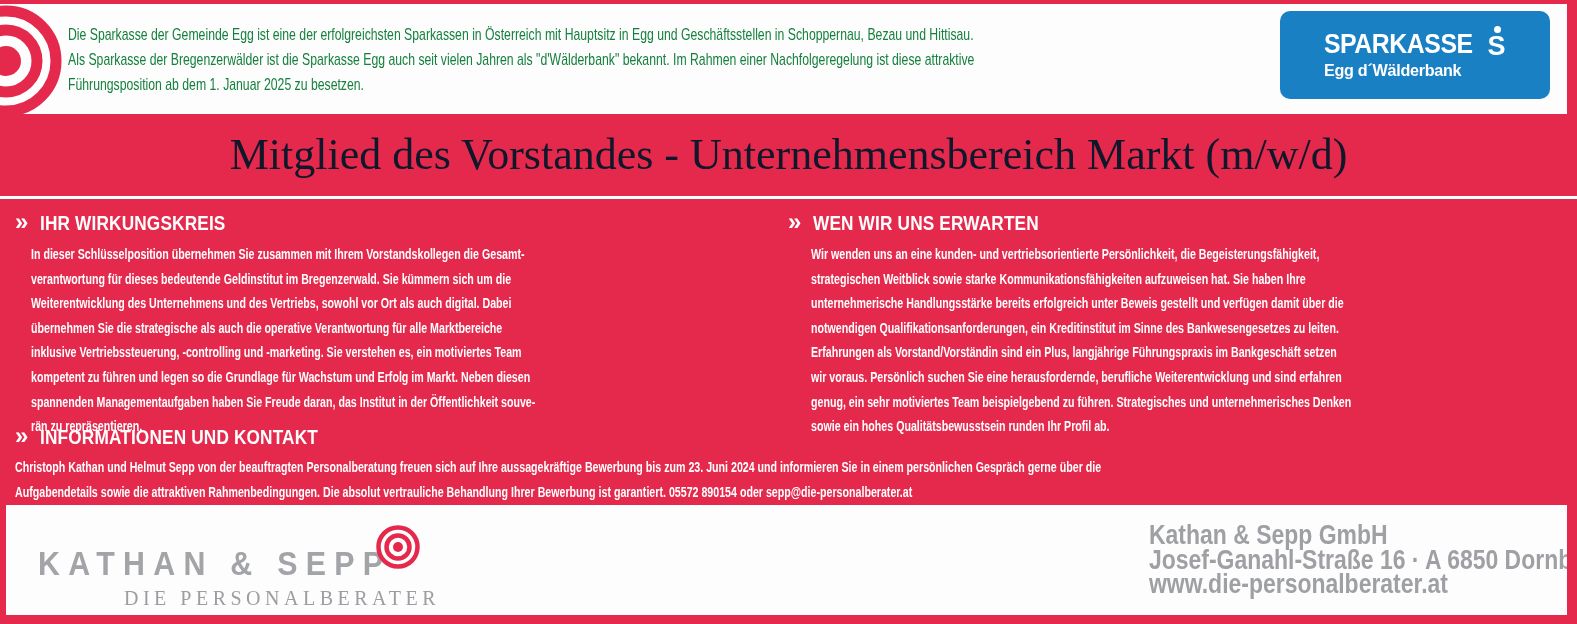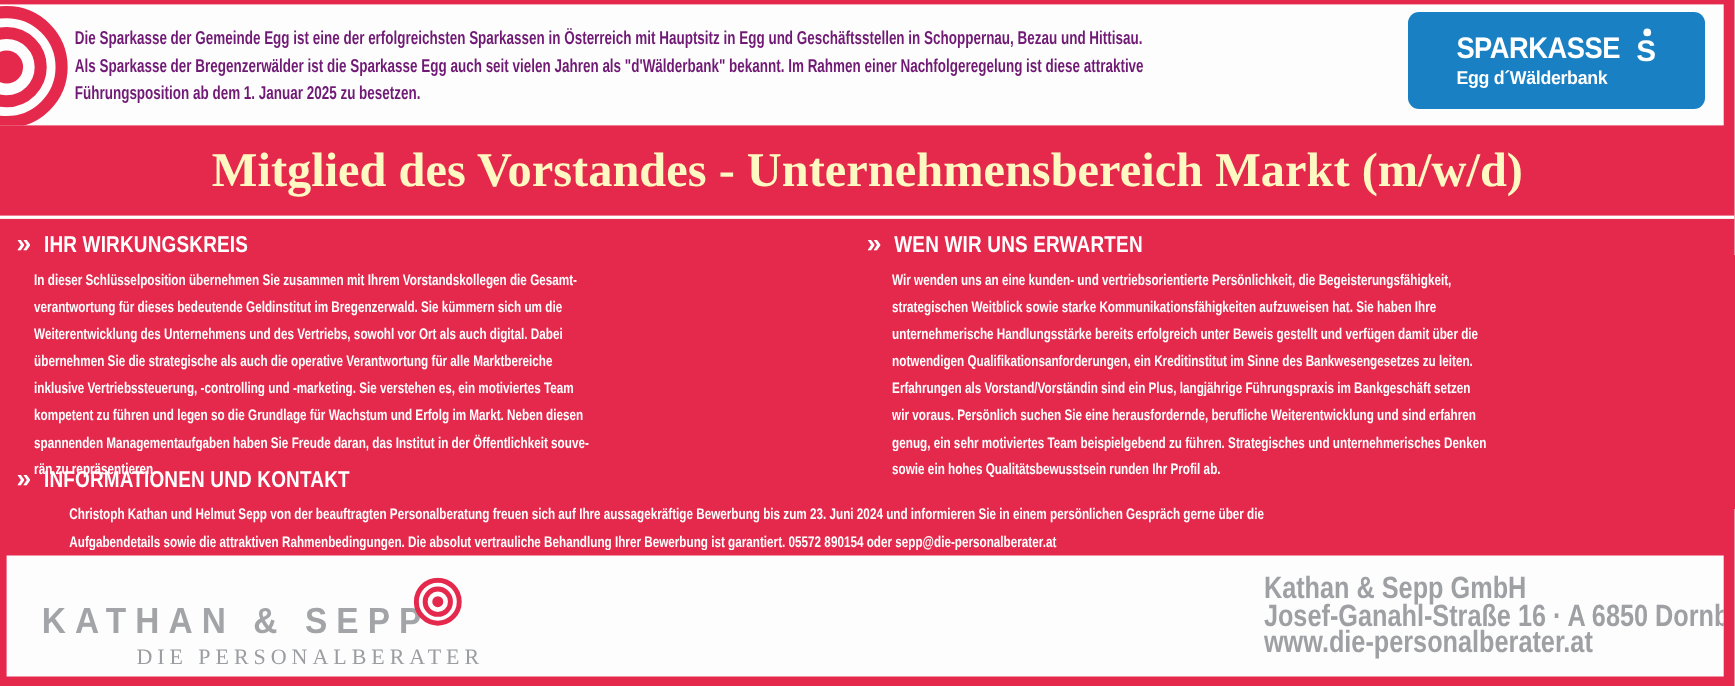--- a/index.html
+++ b/index.html
@@ -16,21 +16,21 @@
   
   .header {
     position:absolute; top:4px; left:0; right:10px; height:110px;
     background:#fdfdfd; overflow:hidden;
   }
   .header-bullseye {
     position:absolute; left:-50px; top:1px; width:112px; height:112px;
   }
   .intro {
     position:absolute; left:68px; top:18px; right:260px;
-    color:#701a75; font-weight:bold; font-size:17px; line-height:25px;
+    color:#15803d; font-weight:normal; font-size:17px; line-height:25px;
   }
   .intro > div { transform:scaleX(.72); transform-origin:0 50%; white-space:nowrap; }
 
   .sparkasse-logo {
     position:absolute; right:17px; top:7px; width:270px; height:88px;
     background:#1a80c4; border-radius:10px;
     display:flex; flex-direction:column; justify-content:center;
     padding-left:44px; color:#ffffff;
   }
   .sparkasse-row { display:flex; align-items:flex-end; }
@@ -43,22 +43,22 @@
     position:absolute; top:-7px; left:50%; margin-left:-3px;
     width:7px; height:7px; border-radius:50%; background:#ffffff;
   }
   .sparkasse-sub { font-size:17px; font-weight:bold; margin-top:1px; letter-spacing:-.3px;
     transform:scaleX(.95); transform-origin:0 50%; white-space:nowrap; }
 
   
   .title {
     position:absolute; top:113px; left:0; right:0; height:83px;
     display:flex; align-items:center; justify-content:center;
-    color:#fef9c3; font-family:"Liberation Serif", serif;
-    font-size:44px; font-weight:bold; white-space:nowrap;
+    color:#0f172a; font-family:"Liberation Serif", serif;
+    font-size:44px; font-weight:normal; white-space:nowrap;
   }
   .rule { position:absolute; top:196px; left:0; right:0; height:3px; background:#ffffff; }
 
   .sec-heading {
     position:absolute; display:flex; align-items:baseline;
     color:#ffffff; font-weight:bold;
   }
   .sec-heading .marker { font-size:24px; margin-right:14px; letter-spacing:-2px; }
   .sec-heading .htext { font-size:21px; letter-spacing:.2px;
     transform:scaleX(.82); transform-origin:0 50%; white-space:nowrap; }
@@ -66,21 +66,21 @@
   .h-left  { top:208px; left:15px; }
   .h-right { top:208px; left:788px; }
   .h-info  { top:422px; left:15px; }
 
   .body-text { position:absolute; color:#ffffff; font-weight:bold;
     font-size:14px; line-height:24.6px; }
   .body-text > div { transform:scaleX(.76); transform-origin:0 50%; white-space:nowrap; }
 
   .b-left  { top:242px; left:31px;  width:740px; }
   .b-right { top:242px; left:811px; width:770px; }
-  .b-info  { top:455px; left:15px;  right:0;margin-left:48px; }
+  .b-info  { top:455px; left:15px;  right:0; }
 
   
   .footer {
     position:absolute; left:6px; right:10px; top:505px; bottom:9px;
     background:#fdfdfd; overflow:hidden;
   }
   .wordmark {
     position:absolute; left:32px; top:40px;
     color:#a2a4a8; font-size:33px; font-weight:bold; letter-spacing:9px;
     transform:scaleX(.92); transform-origin:0 50%; white-space:nowrap;

